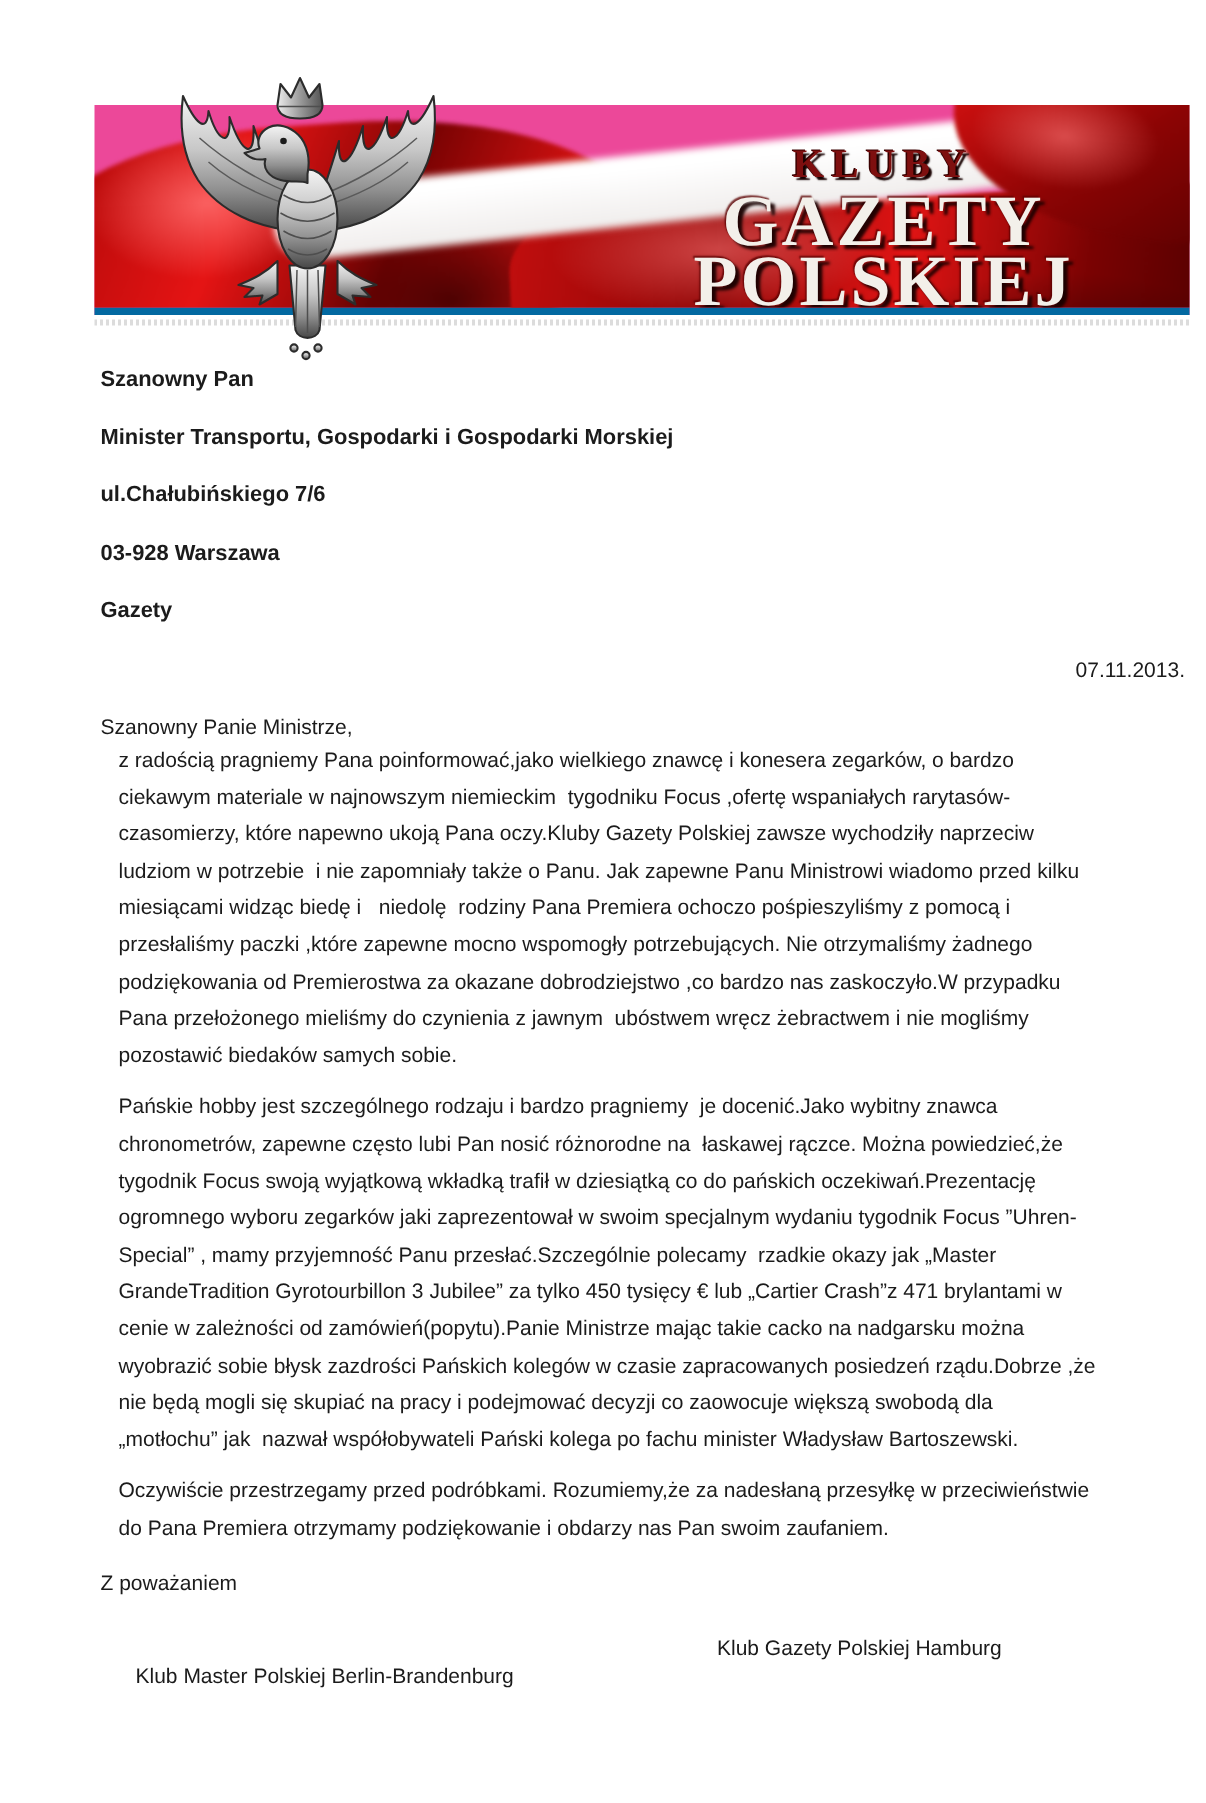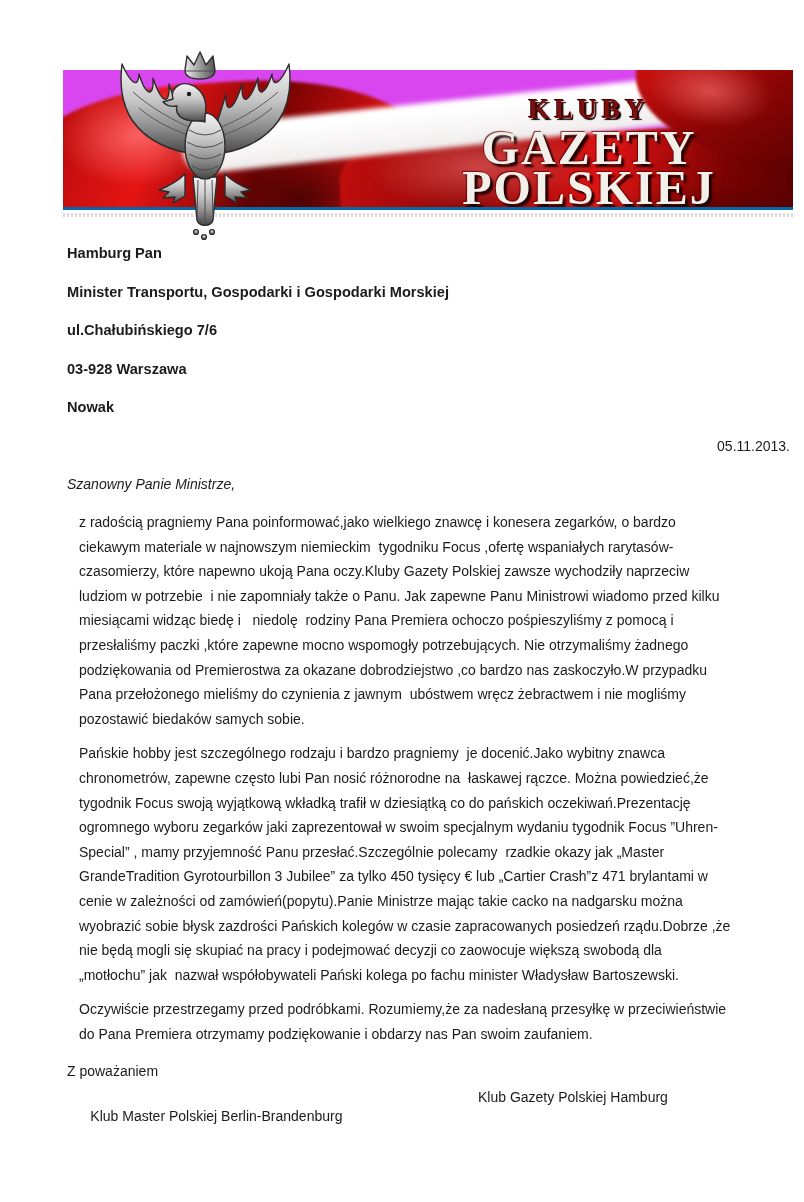--- a/index.html
+++ b/index.html
@@ -5,22 +5,22 @@
   html,body{margin:0;padding:0;}
   body{
     width:804px;height:1202px;background:#ffffff;overflow:hidden;
     font-family:"Liberation Sans",sans-serif;color:#1b1b1b;
   }
   .page{position:relative;width:804px;height:1202px;background:#fff;}
 
   
   .banner-wrap{position:relative;margin:70px 11px 0 63px;height:140px;}
   .banner{
-    position:absolute;inset:0;overflow:hidden;background:#d946ef;
-    border-bottom:3px solid #0369a1;
+    position:absolute;inset:0;overflow:hidden;background:#ec4899;
+    border-bottom:5px solid #0369a1;
   }
   .red-left{
     position:absolute;left:-34px;top:12px;width:396px;height:158px;
     border-radius:46% 54% 58% 42%;transform:rotate(-4deg);filter:blur(1.5px);
     background:
       radial-gradient(110px 70px at 28% 30%, rgba(255,110,110,.85), rgba(255,0,0,0) 72%),
       radial-gradient(150px 95px at 68% 78%, rgba(55,0,0,.8), rgba(55,0,0,0) 70%),
       linear-gradient(115deg,#a90707 0%,#e51414 32%,#7c0303 58%,#cf1010 80%,#5f0101 100%);
   }
   .red-bottom{
@@ -60,23 +60,23 @@
   .t-region{
     font-weight:bold;font-size:18px;line-height:17px;margin-top:13px;letter-spacing:2px;
     color:#ffffff;text-shadow:2px 2px 1px #2e0000;
   }
   .eagle{position:absolute;left:30px;top:-20px;width:225px;height:195px;z-index:5;}
 
   
   .letter{padding:34px 14px 0 4px;margin-left:63px;width:723px;box-sizing:content-box;}
   .addr-line{font-weight:bold;font-size:14.6px;line-height:19px;margin:0 0 19.5px;white-space:pre;}
   .date-line{font-size:14px;line-height:19px;margin:6px 0 19.5px;text-align:right;white-space:pre;}
-  .salutation{font-size:14px;line-height:19px;margin:0 0 16px;white-space:pre;font-style:italic;}
+  .salutation{font-size:14px;line-height:19px;margin:0 0 0;white-space:pre;}
   .para{font-size:14px;line-height:24.6px;margin:0 12px 10px;white-space:pre;}
-  .closing{font-size:14px;line-height:19px;margin:16px 0 7px;white-space:pre;}
+  .closing{font-size:14px;line-height:19px;margin:16px 0 24px;white-space:pre;}
   .sig-row{position:relative;font-size:14px;line-height:19px;margin:0 0 19.5px;white-space:pre;}
   .sig-right{position:absolute;top:0;left:411px;}
 </style>
 </head>
 <body>
 
 <div class="page">
 
   <div class="banner-wrap">
     <div class="banner">
@@ -130,28 +130,28 @@
         <circle cx="96" cy="44" r="2.2" fill="#1c1c1c" stroke="none"></circle>
 
         <path d="M92,20 L94,6 L101,15 L107,2 L113,15 L120,6 L122,20 C122,26 117,29 107,29 C97,29 92,26 92,20 Z" fill="url(#met2)"></path>
         <path d="M93,21 L121,21" fill="none" stroke="#4e4e4e" stroke-width="1"></path>
       </g>
     </svg>
   </div>
 
   <div class="letter">
     <div class="address-block">
-      <p class="addr-line">Hamburg Pan</p>
+      <p class="addr-line">Szanowny Pan</p>
       <p class="addr-line">Minister Transportu, Gospodarki i Gospodarki Morskiej</p>
       <p class="addr-line">ul.Chałubińskiego 7/6</p>
       <p class="addr-line">03-928 Warszawa</p>
-      <p class="addr-line">Nowak</p>
+      <p class="addr-line">Gazety</p>
     </div>
 
-    <p class="date-line">05.11.2013.</p>
+    <p class="date-line">07.11.2013.</p>
 
     <p class="salutation">Szanowny Panie Ministrze,</p>
 
     <p class="para">z radością pragniemy Pana poinformować,jako wielkiego znawcę i konesera zegarków, o bardzo
 ciekawym materiale w najnowszym niemieckim  tygodniku Focus ,ofertę wspaniałych rarytasów-
 czasomierzy, które napewno ukoją Pana oczy.Kluby Gazety Polskiej zawsze wychodziły naprzeciw
 ludziom w potrzebie  i nie zapomniały także o Panu. Jak zapewne Panu Ministrowi wiadomo przed kilku
 miesiącami widząc biedę i   niedolę  rodziny Pana Premiera ochoczo pośpieszyliśmy z pomocą i
 przesłaliśmy paczki ,które zapewne mocno wspomogły potrzebujących. Nie otrzymaliśmy żadnego
 podziękowania od Premierostwa za okazane dobrodziejstwo ,co bardzo nas zaskoczyło.W przypadku

